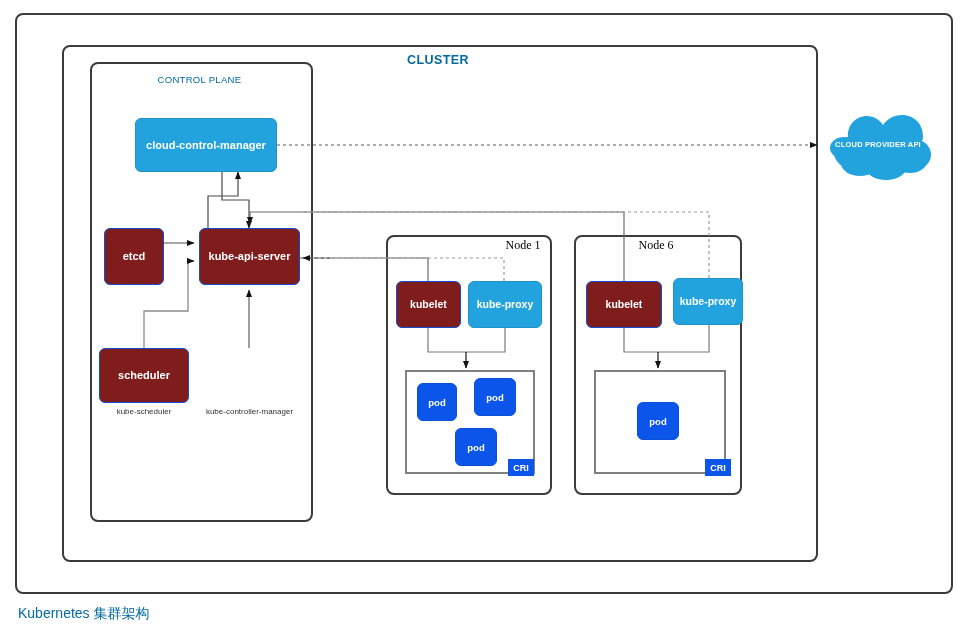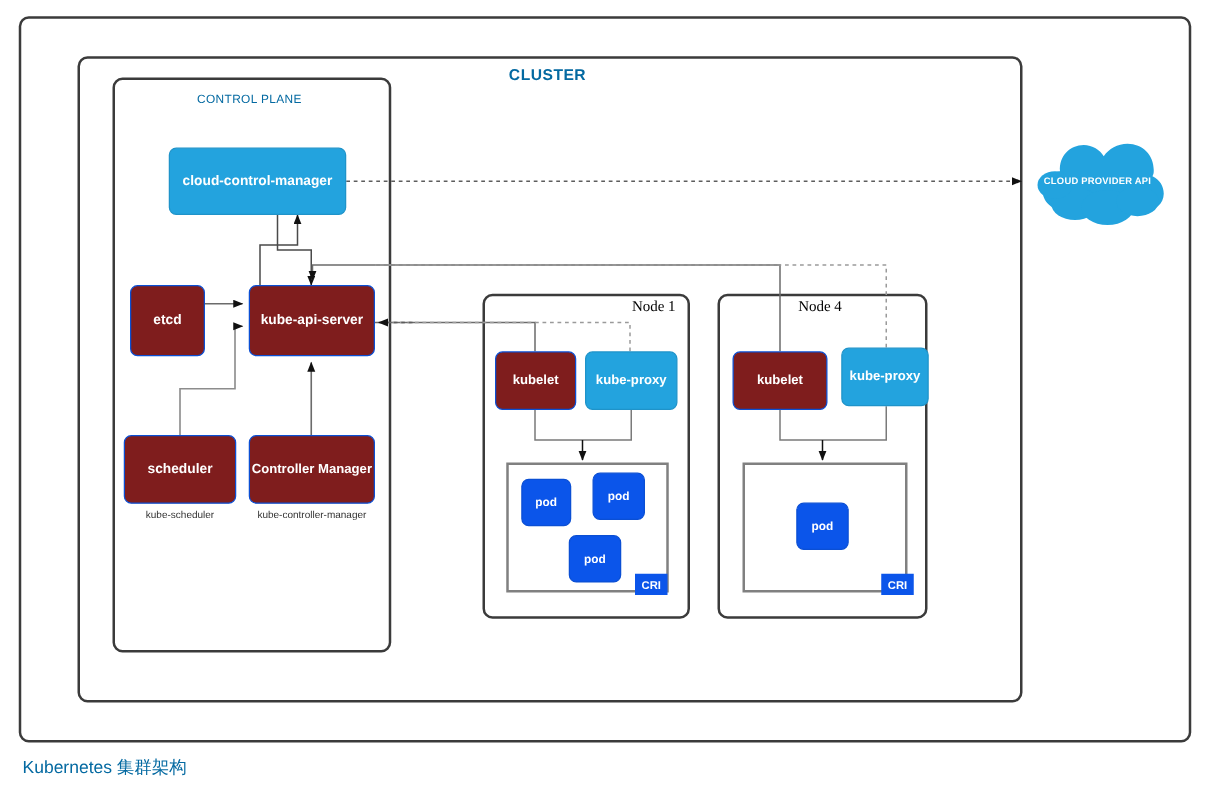--- a/index.html
+++ b/index.html
@@ -123,27 +123,26 @@
     <path d="M428,328 L428,352 L505,352 L505,328" fill="none" stroke="#7a7a7a" stroke-width="1.2"></path>
     <path d="M466,352 L466,368" fill="none" stroke="#111111" stroke-width="1.2" marker-end="url(#ah)"></path>
 
     <path d="M624,328 L624,352 L709,352 L709,325" fill="none" stroke="#7a7a7a" stroke-width="1.2"></path>
     <path d="M658,352 L658,368" fill="none" stroke="#111111" stroke-width="1.2" marker-end="url(#ah)"></path>
   </svg>
 
   <div class="title" id="cluster-title">CLUSTER</div>
   <div class="title" id="control-plane-title">CONTROL PLANE</div>
   <div class="node-title" id="node1-title">Node 1</div>
-  <div class="node-title" id="node2-title">Node 4</div>
+  <div class="node-title" id="node2-title">Node 6</div>
 
   <div class="box light" id="cloud-control-manager">cloud-control-manager</div>
   <div class="box dark" id="etcd">etcd</div>
   <div class="box dark" id="kube-api-server">kube-api-server</div>
   <div class="box dark" id="scheduler">scheduler</div>
-  <div class="box dark" id="controller-manager">Controller Manager</div>
 
   <div class="sublabel" id="scheduler-sub">kube-scheduler</div>
   <div class="sublabel" id="controller-manager-sub">kube-controller-manager</div>
 
   <div class="box dark" id="node1-kubelet">kubelet</div>
   <div class="box light" id="node1-kube-proxy">kube-proxy</div>
   <div class="pods-frame" id="node1-pods"></div>
   <div class="pod" id="n1pod1">pod</div>
   <div class="pod" id="n1pod2">pod</div>
   <div class="pod" id="n1pod3">pod</div>

